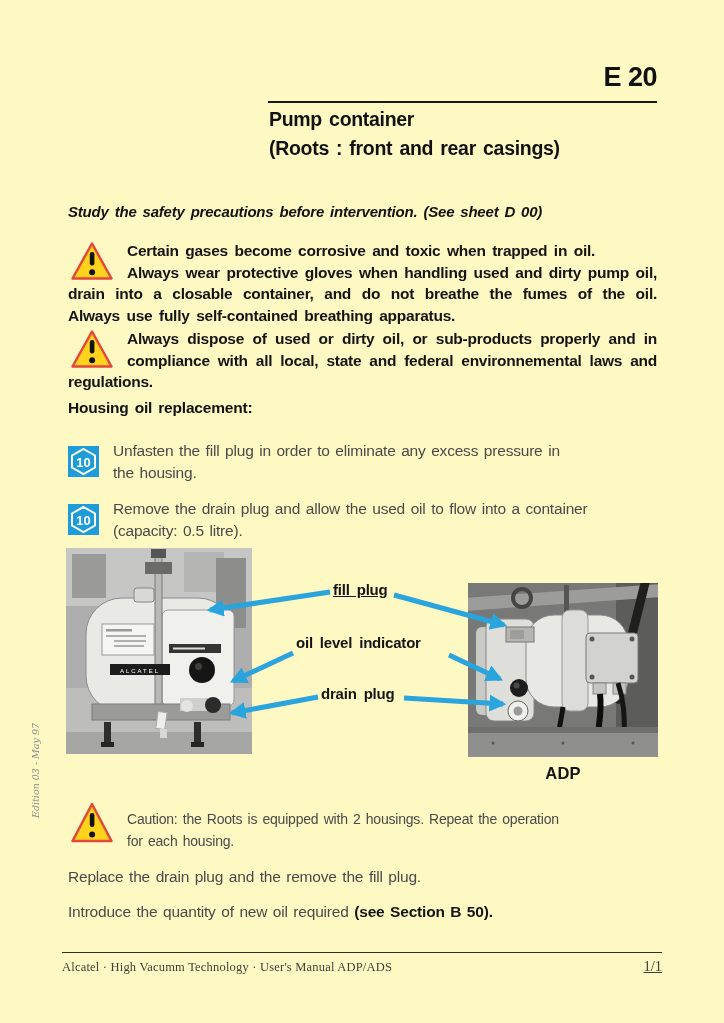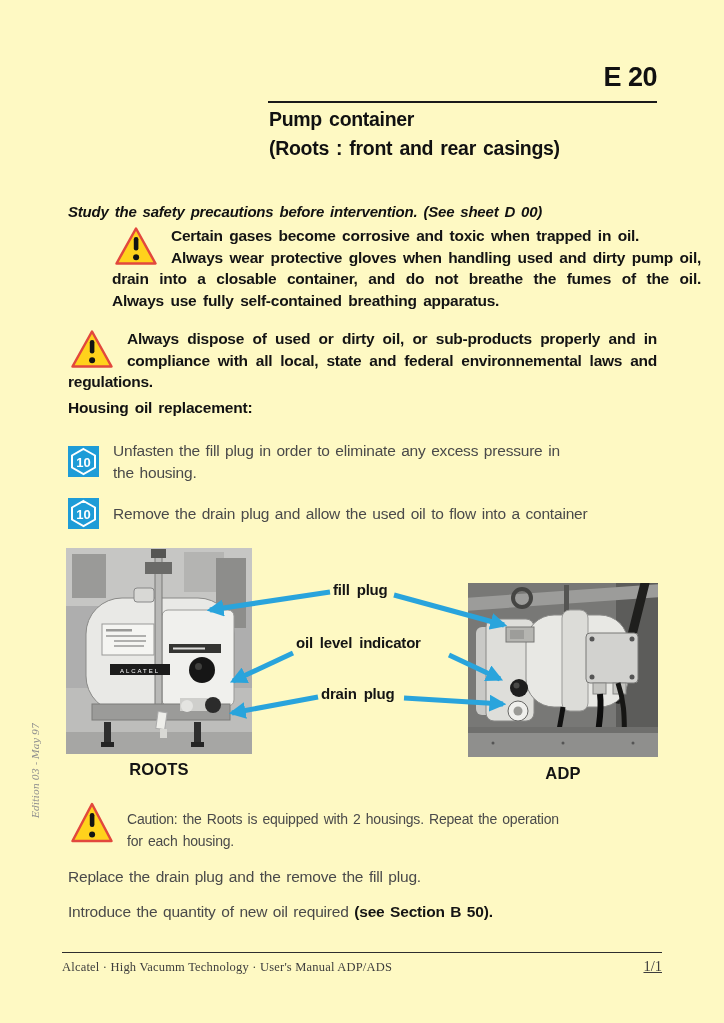--- a/index.html
+++ b/index.html
@@ -9,32 +9,32 @@
     overflow:hidden;margin:0 auto;
   }
   .abs{position:absolute;}
   .doc-code{top:62px;right:67px;font-size:27px;font-weight:bold;letter-spacing:-0.5px;}
   .rule-top{top:101px;left:268px;width:389px;border-top:2px solid #1a1a1a;}
   .title1{top:108px;left:269px;font-size:19.5px;font-weight:bold;letter-spacing:-0.3px;word-spacing:2px;}
   .title2{top:137px;left:269px;font-size:19.5px;font-weight:bold;letter-spacing:-0.3px;word-spacing:2px;}
   .intro{top:203px;left:68px;font-size:15px;font-weight:bold;font-style:italic;letter-spacing:-0.2px;word-spacing:2px;}
   .warn{left:68px;width:589px;font-size:15.5px;font-weight:bold;line-height:21.5px;
         letter-spacing:-0.25px;word-spacing:2.5px;text-align:justify;color:#141414;}
-  .warn.w1{top:225px;margin-left:44px;}
+  .warn.w1{top:240px;}
   .warn.w2{top:328px;}
   .tri{float:left;margin:1px 13px 0 2px;}
   .sec-heading{top:399px;left:68px;font-size:15.5px;font-weight:bold;letter-spacing:-0.2px;word-spacing:2px;}
   .step{left:68px;display:flex;align-items:center;}
   .step.s1{top:440px;} .step.s2{top:498px;}
   .step-ico{flex:0 0 aupx;margin-right:14px;}
   .step-text{font-size:15.5px;line-height:21.5px;color:#4a4a4a;letter-spacing:-0.2px;word-spacing:1.5px;}
   .line{display:block;}
   .photo{display:block;}
   .fig-label{font-size:15px;font-weight:bold;letter-spacing:-0.2px;word-spacing:3px;color:#141414;white-space:nowrap;}
-  .lbl-fill{top:581px;left:333px;} .lbl-oil{top:634px;left:296px;} .lbl-drain{top:685px;left:321px;}
+  .lbl-fill{top:581px;left:333px;text-decoration:underline;} .lbl-oil{top:634px;left:296px;} .lbl-drain{top:685px;left:321px;}
   .caption{font-size:16.5px;font-weight:bold;text-align:center;letter-spacing:0.2px;color:#141414;}
   .cap-roots{top:760px;left:66px;width:186px;} .cap-adp{top:764px;left:468px;width:190px;}
   .caution{top:800px;left:68px;width:600px;}
   .caution .ctext{overflow:hidden;font-size:14px;line-height:21.5px;color:#4a4a4a;
                   letter-spacing:-0.2px;word-spacing:1.5px;padding-top:9px;}
   .plain{left:68px;font-size:15.5px;color:#4a4a4a;letter-spacing:-0.2px;word-spacing:1.5px;}
   .replace-line{top:868px;}
   .introduce-line{top:903px;}
   .bold-ref{font-weight:bold;color:#141414;font-style:italic;font-style:normal;}
   .footer-rule{top:952px;left:62px;width:600px;border-top:1.5px solid #2e2e2e;}
@@ -92,20 +92,21 @@
   </div>
 
   <div class="abs step s2">
     <svg class="step-ico" width="31" height="31" viewBox="0 0 31 31">
       <rect width="31" height="31" fill="#1E9CD7"></rect>
       <polygon points="15.5,3 27,9.5 27,21.5 15.5,28 4,21.5 4,9.5" fill="none" stroke="#ffffff" stroke-width="2"></polygon>
       <text x="15.5" y="20.5" text-anchor="middle" font-family="Liberation Sans, sans-serif" font-size="13" font-weight="bold" fill="#ffffff">10</text>
     </svg>
     <div class="step-text">
       <span class="line">Remove the drain plug and allow the used oil to flow into a container</span>
+      <span class="line">(capacity: 0.5 litre).</span>
     </div>
   </div>
 
   <svg class="abs photo" style="top:548px;left:66px;" width="186" height="206" viewBox="0 0 186 206">
     <rect width="186" height="206" fill="#aeaeae"></rect>
     <rect width="186" height="58" fill="#c6c6c4"></rect>
     <rect x="6" y="6" width="34" height="44" fill="#9a9a98"></rect>
     <rect x="118" y="4" width="40" height="40" fill="#b4b4b2"></rect>
     <rect x="150" y="10" width="30" height="70" fill="#8d8d8b"></rect>
     <rect y="140" width="186" height="66" fill="#bdbdbb"></rect>
@@ -202,21 +203,20 @@
     <line x1="293" y1="653" x2="233" y2="681" stroke="#29A4DC" stroke-width="5" marker-end="url(#ah)"></line>
     <line x1="449" y1="655" x2="500" y2="679" stroke="#29A4DC" stroke-width="5" marker-end="url(#ah)"></line>
     <line x1="318" y1="697" x2="232" y2="713" stroke="#29A4DC" stroke-width="5" marker-end="url(#ah)"></line>
     <line x1="404" y1="698" x2="503" y2="704" stroke="#29A4DC" stroke-width="5" marker-end="url(#ah)"></line>
   </svg>
 
   <div class="abs fig-label lbl-fill">fill plug</div>
   <div class="abs fig-label lbl-oil">oil level indicator</div>
   <div class="abs fig-label lbl-drain">drain plug</div>
 
-  <div class="abs caption cap-roots">ROOTS</div>
   <div class="abs caption cap-adp">ADP</div>
 
   <div class="abs caution">
     <svg class="tri" width="44" height="44" viewBox="0 0 44 44">
       <polygon points="22,3 41.5,40 2.5,40" fill="#FFD21C" stroke="#E2483D" stroke-width="2.5" stroke-linejoin="round"></polygon>
       <rect x="19.8" y="12" width="4.6" height="14" rx="2.2" fill="#131313"></rect>
       <circle cx="22.1" cy="33.5" r="3" fill="#131313"></circle>
     </svg>
     <div class="ctext">
       <span class="line">Caution: the Roots is equipped with 2 housings. Repeat the operation</span>

